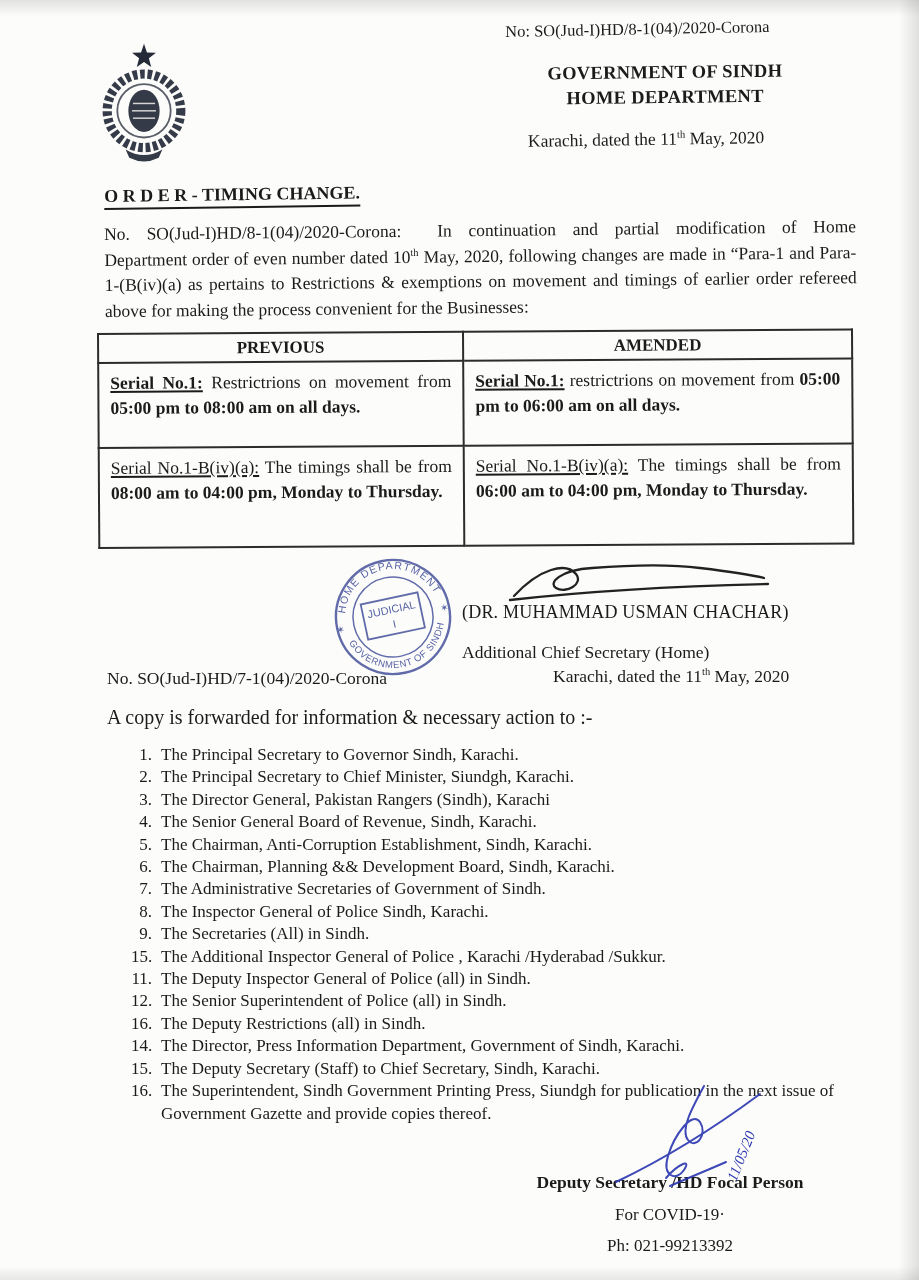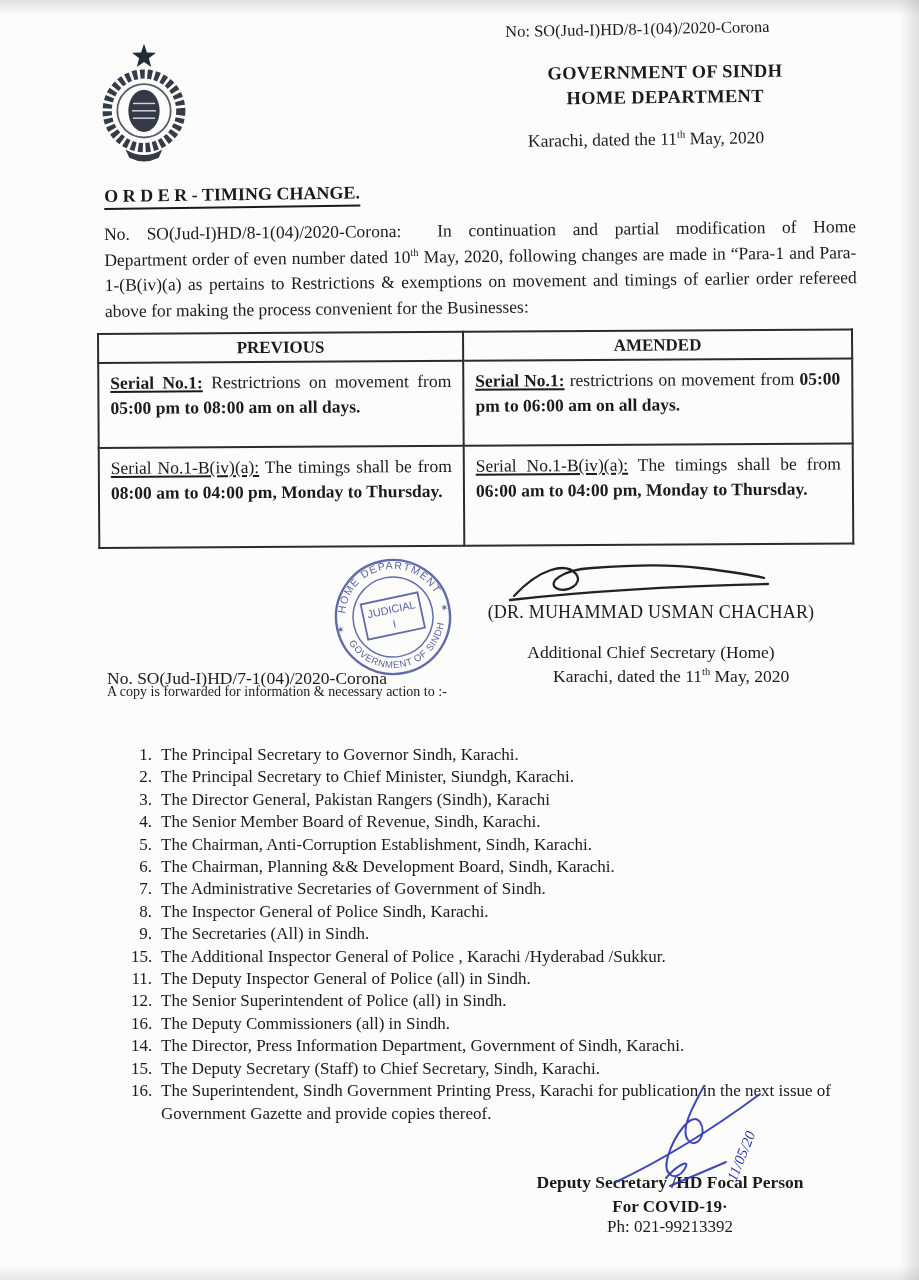--- a/index.html
+++ b/index.html
@@ -42,41 +42,41 @@
   table.amend td { vertical-align:top; padding:7px 11px 6px 11px; text-align:justify; line-height:1.4; }
   table.amend col.c1 { width:48.4%; }
   table.amend tr.r1 td { height:85px; }
   table.amend tr.r2 td { height:100px; }
   .u { text-decoration:underline; text-decoration-thickness:1.5px; text-underline-offset:2px; }
   .b { font-weight:bold; }
 
   .stamp { position:absolute; left:318px; top:542px; }
   .sig-black { position:absolute; left:500px; top:556px; }
 
-  .signatory { position:absolute; left:462px; top:602px; width:378px; text-align:center; }
+  .signatory { position:absolute; left:462px; top:602px; width:378px; text-align:left; }
   .signatory .name { font-size:18px; letter-spacing:.2px; }
   .signatory .title { font-size:17.5px; margin-top:19px; }
 
   .ref2 { position:absolute; left:107px; top:668px; font-size:17.5px; }
   .date-line-2 { position:absolute; left:553px; top:666px; font-size:17.5px; }
 
-  .forward-line { position:absolute; left:107px; top:684px; font-size:14px;text-align:right; }
+  .forward-line { position:absolute; left:107px; top:706px; font-size:20px;text-align:right; }
 
   .recipients { position:absolute; left:131px; top:744px; width:732px; font-size:17px; line-height:22.4px; }
   .recipients .li { display:flex; }
   .recipients .num { width:30px; text-align:right; padding-right:9px; flex:0 0 auto; }
   .recipients .txt { flex:1 1 auto; }
 
   .sig-blue { position:absolute; left:608px; top:1078px; z-index:3; }
   .sig-blue svg { overflow:visible; }
 
   .footer { position:absolute; left:520px; top:1172px; width:300px; text-align:center; z-index:2; }
   .footer .f1 { font-weight:bold; font-size:17.5px; }
-  .footer .f2 { font-size:17px; margin-top:4px;font-weight:bold; }
-  .footer .f3 { font-size:17px; margin-top:0; }
+  .footer .f2 { font-size:17px; margin-top:12px; }
+  .footer .f3 { font-size:17px; margin-top:11px; }
 </style>
 </head>
 <body>
 
 <div class="page">
 
   <div class="shade-top"></div>
   <div class="shade-right"></div>
   <div class="shade-bottom"></div>
 
@@ -186,21 +186,21 @@
     <div class="li">
         <span class="num">2.</span>
         <span class="txt">The Principal Secretary to Chief Minister, Siundgh, Karachi.</span>
       </div>
     <div class="li">
         <span class="num">3.</span>
         <span class="txt">The Director General, Pakistan Rangers (Sindh), Karachi</span>
       </div>
     <div class="li">
         <span class="num">4.</span>
-        <span class="txt">The Senior Member Board of Revenue, Sindh, Karachi.</span>
+        <span class="txt">The Senior General Board of Revenue, Sindh, Karachi.</span>
       </div>
     <div class="li">
         <span class="num">5.</span>
         <span class="txt">The Chairman, Anti-Corruption Establishment, Sindh, Karachi.</span>
       </div>
     <div class="li">
         <span class="num">6.</span>
         <span class="txt">The Chairman, Planning &amp;&amp; Development Board, Sindh, Karachi.</span>
       </div>
     <div class="li">
@@ -222,33 +222,33 @@
     <div class="li">
         <span class="num">11.</span>
         <span class="txt">The Deputy Inspector General of Police (all) in Sindh.</span>
       </div>
     <div class="li">
         <span class="num">12.</span>
         <span class="txt">The Senior Superintendent of Police (all) in Sindh.</span>
       </div>
     <div class="li">
         <span class="num">16.</span>
-        <span class="txt">The Deputy Commissioners (all) in Sindh.</span>
+        <span class="txt">The Deputy Restrictions (all) in Sindh.</span>
       </div>
     <div class="li">
         <span class="num">14.</span>
         <span class="txt">The Director, Press Information Department, Government of Sindh, Karachi.</span>
       </div>
     <div class="li">
         <span class="num">15.</span>
         <span class="txt">The Deputy Secretary (Staff) to Chief Secretary, Sindh, Karachi.</span>
       </div>
     <div class="li">
         <span class="num">16.</span>
-        <span class="txt">The Superintendent, Sindh Government Printing Press, Karachi for publication in the next issue of Government Gazette and provide copies thereof.</span>
+        <span class="txt">The Superintendent, Sindh Government Printing Press, Siundgh for publication in the next issue of Government Gazette and provide copies thereof.</span>
       </div>
   </div>
 
   <div class="sig-blue">
     <svg viewBox="0 0 190 130" width="190" height="130">
       <g stroke="#2a36b0" fill="none" stroke-width="2" stroke-linecap="round" opacity="0.9">
         <path d="M96,8 C84,30 72,52 80,62 C88,72 100,56 92,44 C84,32 66,58 60,78 C54,98 68,104 76,92 C84,80 70,86 58,100"></path>
         <path d="M8,104 C50,84 98,56 152,16"></path>
         <path d="M62,108 C80,100 100,92 118,84"></path>
       </g>

